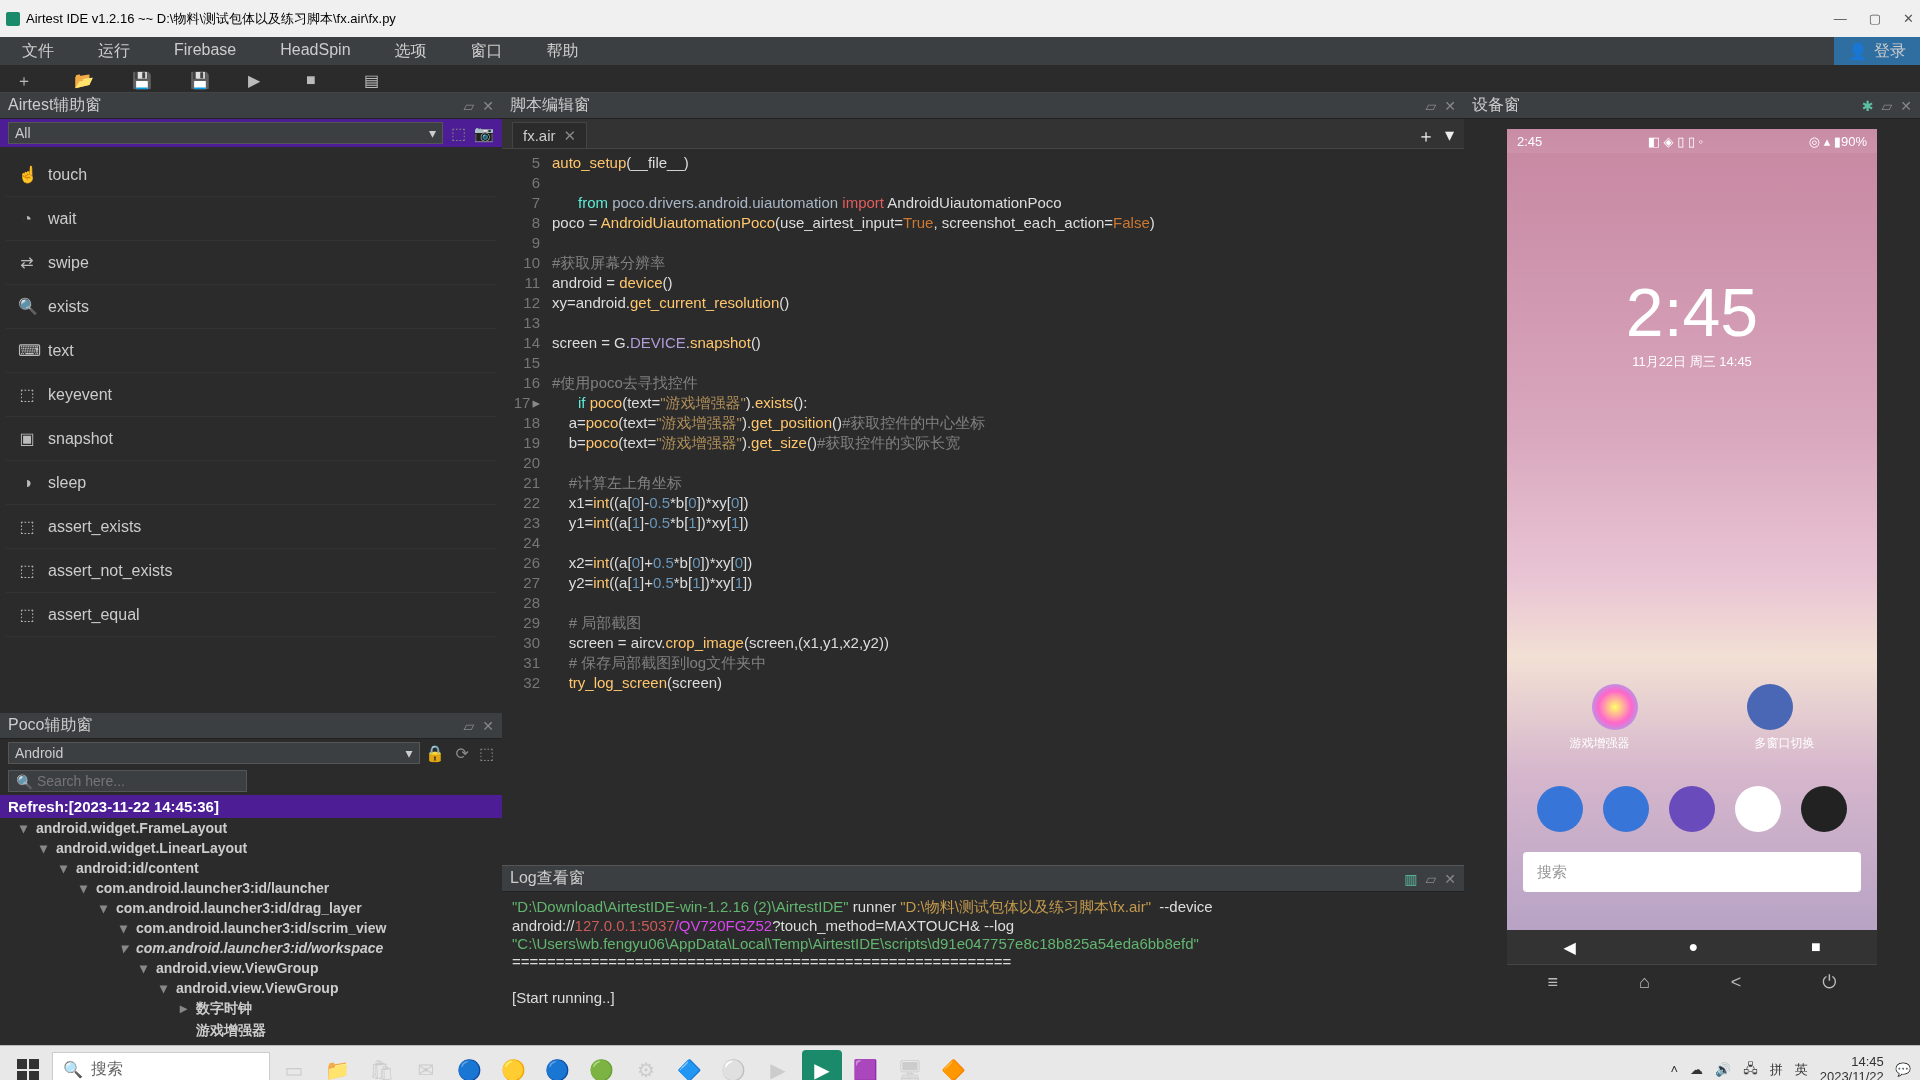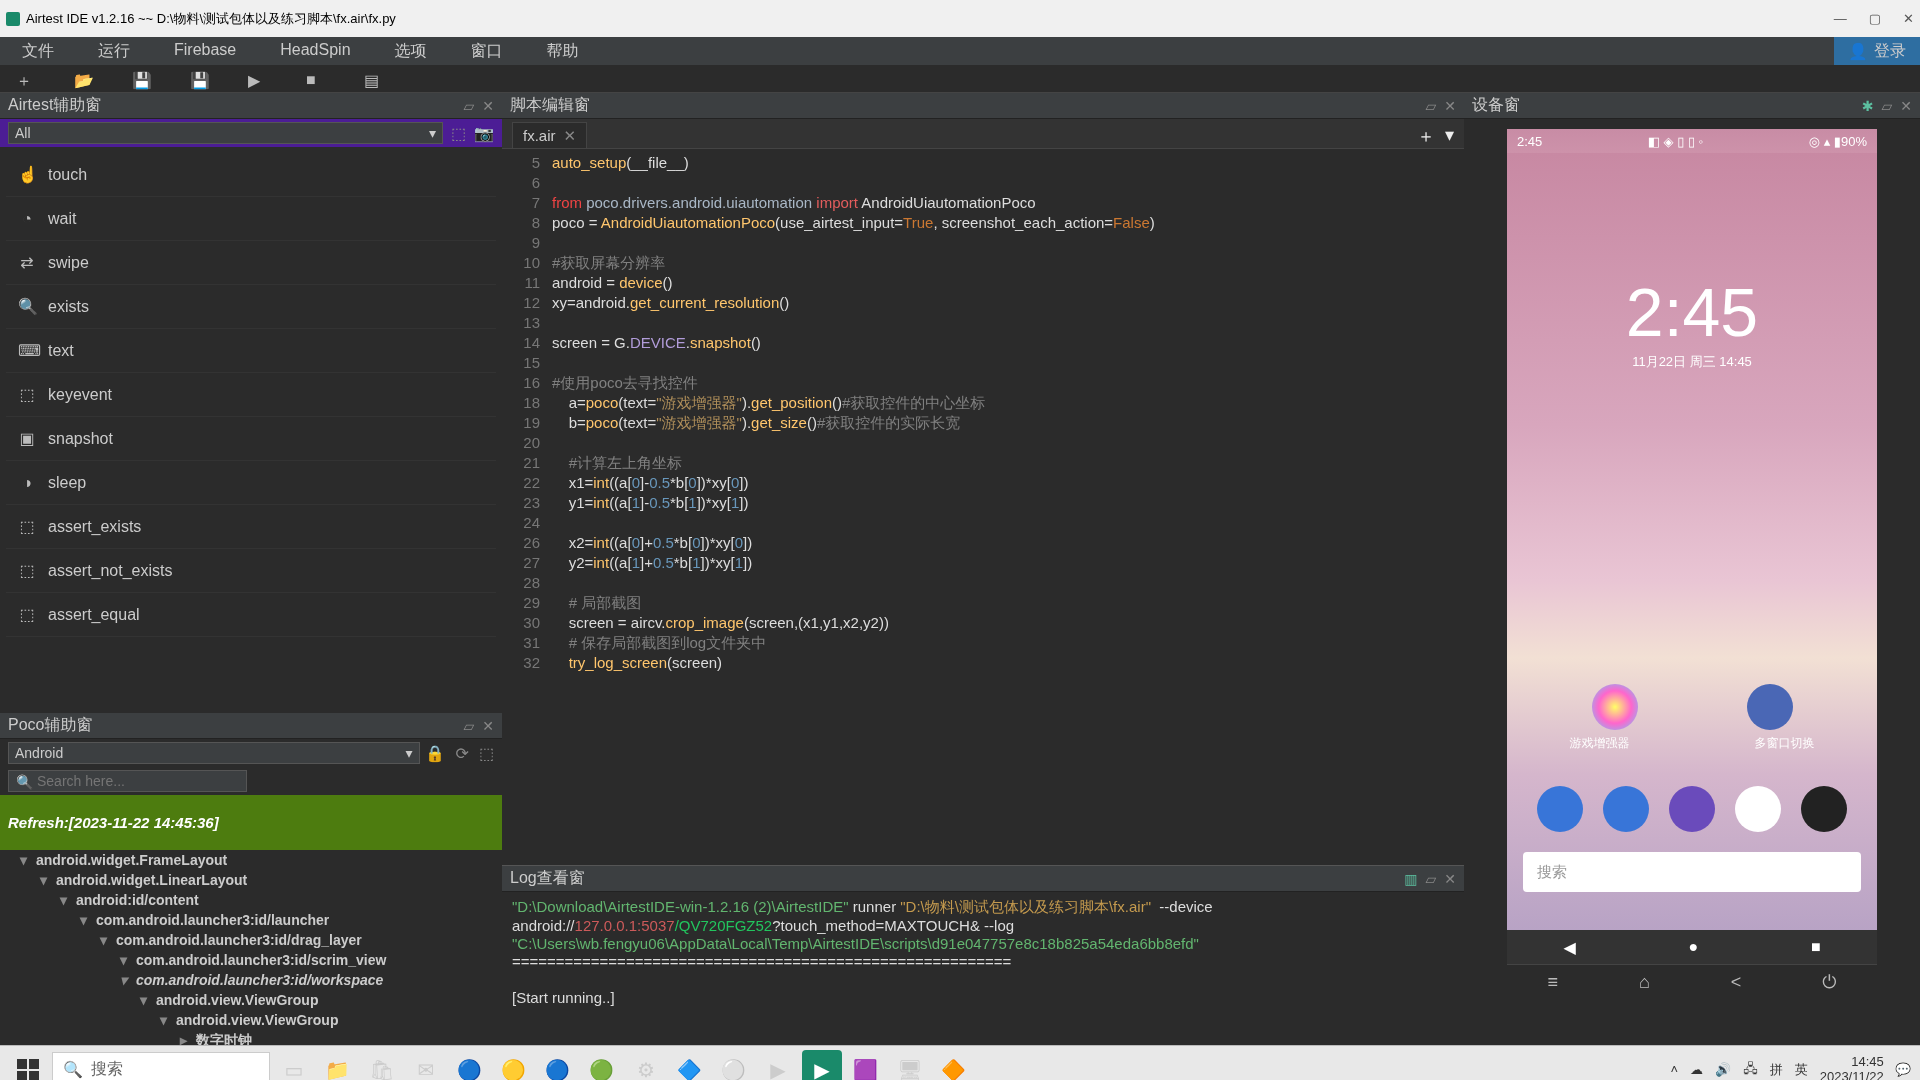--- a/index.html
+++ b/index.html
@@ -42,53 +42,53 @@
 
 
 .poco-panel { flex: 1; display: flex; flex-direction: column; min-height: 0; }
 .poco-toolbar { height: 28px; display: flex; align-items: center; padding: 0 8px; gap: 6px; }
 .poco-select { flex: 1; background: #3c3f41; color: #ccc; border: 1px solid #555; height: 22px; padding: 0 6px; font-size: 14px; display: flex; align-items: center; justify-content: space-between; }
 .poco-icons { display: flex; gap: 10px; color: #888; }
 .poco-search { height: 28px; display: flex; align-items: center; padding: 0 8px; }
 .poco-search input { flex: 1; background: #3c3f41; border: 1px solid #555; color: #ccc; height: 22px; padding: 0 28px 0 28px; font-size: 14px; }
 .poco-search-wrap { position: relative; flex: 1; }
 .poco-search-wrap .srch { position: absolute; left: 8px; top: 4px; color: #888; font-size: 14px; }
-.refresh-line { background: #4d7c0f; color: #fff; font-size: 15px; padding: 19px 8px; font-weight: bold; font-style: italic; }
+.refresh-line { background: #4c1d95; color: #fff; font-size: 15px; padding: 3px 8px; font-weight: bold; }
 .poco-tree { flex: 1; overflow: auto; font-size: 14px; font-weight: bold; }
 .tree-node { white-space: nowrap; padding: 2px 0; cursor: pointer; }
 .tree-arrow { color: #888; display: inline-block; width: 12px; }
 
 
 .editor-area { flex: 1; display: flex; flex-direction: column; min-height: 0; }
 .tabbar { height: 30px; background: #333; display: flex; align-items: flex-end; padding: 0 10px; justify-content: space-between; border-bottom: 1px solid #444; }
 .tab { height: 26px; background: #2b2b2b; padding: 4px 10px; color: #ccc; font-size: 15px; display: flex; align-items: center; gap: 8px; border: 1px solid #444; border-bottom: none; }
 .tab .close { color: #888; cursor: pointer; }
 .tab-add { display: flex; gap: 10px; color: #eee; font-size: 18px; }
 .code { flex: 1; background: #2b2b2b; overflow: auto; font-family: Consolas, monospace; font-size: 15px; line-height: 20px; padding: 4px 0; }
 .code-line { display: flex; }
 .gutter { width: 50px; text-align: right; padding-right: 12px; color: #777; user-select: none; }
 .gutter.mark::after { content: "▸"; color: #888; margin-left: 2px; }
 .code-text { flex: 1; white-space: pre; }
-.tok-kw { color: #ef4444; }
+.tok-kw { color: #5eead4; margin-left: 26px; }
 .tok-str2 { color: #b08f5a; }
 .tok-comment { color: #808080; }
 .tok-num { color: #6897bb; }
 .tok-func { color: #ffc66d; }
 .tok-const { color: #cc7832; }
 .tok-attr { color: #b19cd9; }
 .tok-path { color: #a9b7c6; }
 .tok-import { color: #e35d5d; }
 .tok-white { color: #ddd; }
 
 
 .log-panel { height: 180px; display: flex; flex-direction: column; border-top: 1px solid #555; }
 .log-body { flex: 1; background: #2b2b2b; font-family: Consolas, monospace; font-size: 15px; padding: 6px 10px; color: #ccc; overflow: auto; white-space: pre; }
 .log-path-green { color: #62b56f; }
 .log-red { color: #cc5a5a; }
-.log-purple { color: #22c55e; text-align: right; }
+.log-purple { color: #d946ef; text-align: right; }
 .log-orange { color: #c49a4e; }
 .log-white { color: #ddd; }
 
 
 .device-body { flex: 1; background: #2b2b2b; display: flex; flex-direction: column; align-items: center; padding: 10px 18px; }
 .phone { width: 370px; height: 871px; background: #111; display: flex; flex-direction: column; overflow: hidden; }
 .phone-status { height: 24px; background: linear-gradient(#c88ca5,#cd92aa); display: flex; align-items: center; justify-content: space-between; padding: 0 10px; color: #fff; font-size: 13px; }
 .phone-screen { flex: 1; background: linear-gradient(180deg,#c889a3 0%, #d8a6bd 35%, #e9c5d4 55%, #f2e0d4 65%, #d5b6cc 80%, #b8a3c5 100%); position: relative; }
 .clock-big { position: absolute; top: 120px; width: 100%; text-align: center; color: #fff; font-size: 68px; font-weight: 300; }
 .clock-sub { position: absolute; top: 200px; width: 100%; text-align: center; color: #fff; font-size: 13px; }
@@ -323,20 +323,24 @@
             <div class="gutter">14</div>
             <div class="code-text"><span class="tok-white">screen = G.</span><span class="tok-attr">DEVICE</span><span class="tok-white">.</span><span class="tok-func">snapshot</span><span class="tok-white">()</span></div>
           </div>
           <div class="code-line">
             <div class="gutter">15</div>
             <div class="code-text"></div>
           </div>
           <div class="code-line">
             <div class="gutter">16</div>
             <div class="code-text"><span class="tok-comment">#使用poco去寻找控件</span></div>
+          </div>
+          <div class="code-line">
+            <div class="gutter mark">17</div>
+            <div class="code-text"><span class="tok-kw">if</span> <span class="tok-func">poco</span><span class="tok-white">(text=</span><span class="tok-str2">"游戏增强器"</span><span class="tok-white">).</span><span class="tok-func">exists</span><span class="tok-white">():</span></div>
           </div>
           <div class="code-line">
             <div class="gutter">18</div>
             <div class="code-text">    <span class="tok-white">a=</span><span class="tok-func">poco</span><span class="tok-white">(text=</span><span class="tok-str2">"游戏增强器"</span><span class="tok-white">).</span><span class="tok-func">get_position</span><span class="tok-white">()</span><span class="tok-comment">#获取控件的中心坐标</span></div>
           </div>
           <div class="code-line">
             <div class="gutter">19</div>
             <div class="code-text">    <span class="tok-white">b=</span><span class="tok-func">poco</span><span class="tok-white">(text=</span><span class="tok-str2">"游戏增强器"</span><span class="tok-white">).</span><span class="tok-func">get_size</span><span class="tok-white">()</span><span class="tok-comment">#获取控件的实际长宽</span></div>
           </div>
           <div class="code-line">

